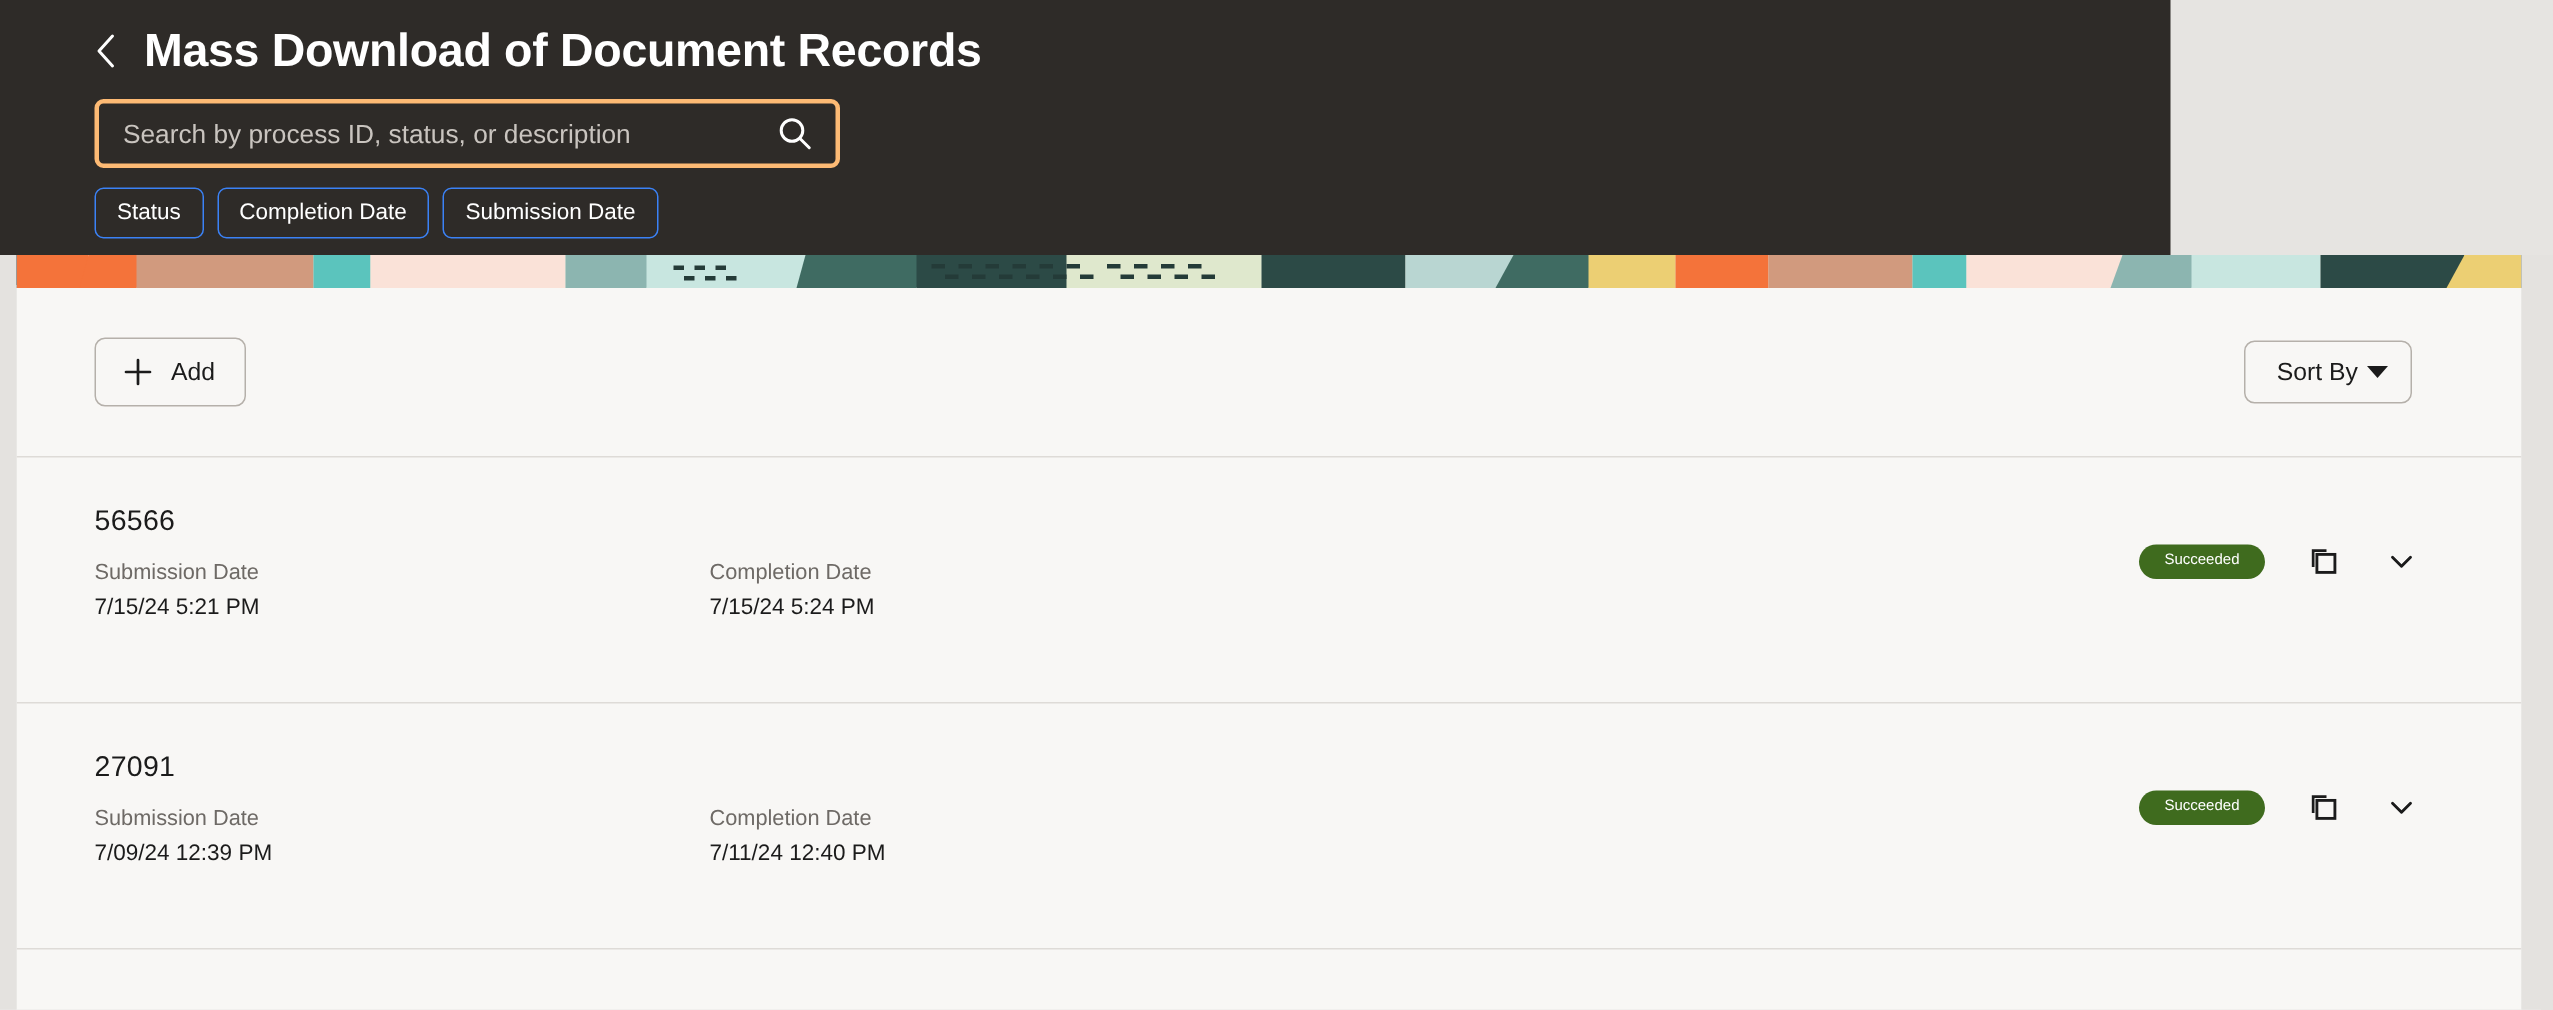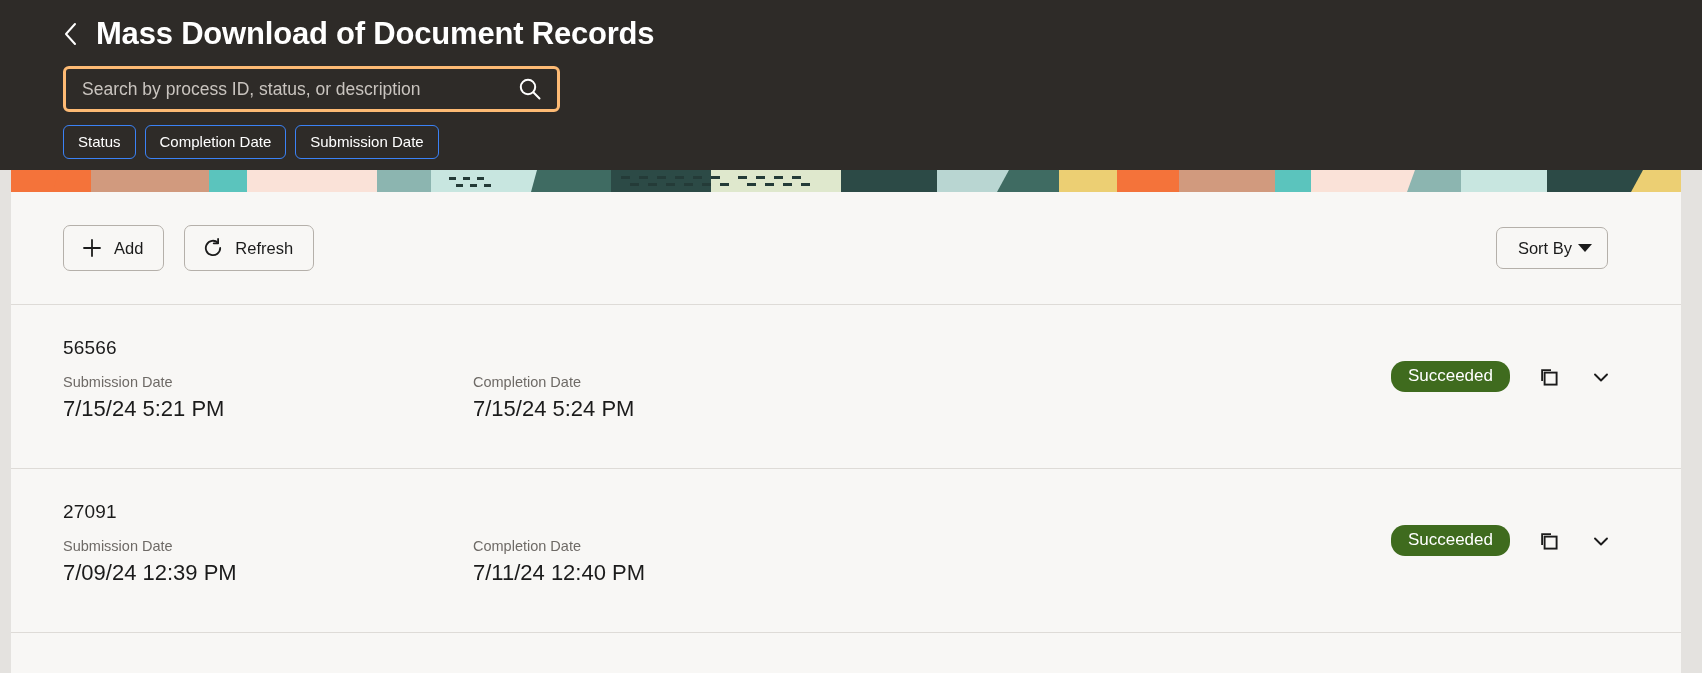--- a/index.html
+++ b/index.html
@@ -9,21 +9,21 @@
     height: 673px;
     overflow: hidden;
     font-family: "Liberation Sans", sans-serif;
     background: #e6e4e1;
   }
 
   
   .header {
     position: absolute;
     top: 0; left: 0;
-    width: 1702px;
+    width: 1447px;
     height: 190px;
     background: #2e2b28;
     z-index: 5;
   }
 
   .title-row {
     display: flex;
     align-items: center;
     padding: 14px 0 0 58px;
     height: 54px;
@@ -202,40 +202,40 @@
   .field-completion { left: 462px; }
 
   .field-label {
     font-size: 14.5px;
     color: #6e6a66;
     line-height: 1.35;
     margin-bottom: 2px;
   }
 
   .field-value {
-    font-size: 22px;
+    font-size: 15px;
     color: #1b1b1b;
     line-height: 1.3;
     white-space: nowrap;
     text-align: right;
   }
 
   .row-actions {
     position: absolute;
     top: 56px;
     right: 67px;
     display: flex;
     align-items: center;
     gap: 26px;
   }
 
   .status-badge {
     background: #3f6b1e;
     color: #ffffff;
-    font-size: 17px;
+    font-size: 10px;
     border-radius: 14px;
     padding: 5px 17px 6px;
     white-space: nowrap;
     line-height: 1.2;
   }
 
   .icon-btn {
     width: 26px;
     height: 26px;
     display: flex;
@@ -351,27 +351,20 @@
     <div class="toolbar-left">
 
       <button class="btn">
         <svg width="22" height="22" viewBox="0 0 22 22">
           <line x1="11" y1="3" x2="11" y2="19" stroke="#1b1b1b" stroke-width="1.8" stroke-linecap="round"></line>
           <line x1="3" y1="11" x2="19" y2="11" stroke="#1b1b1b" stroke-width="1.8" stroke-linecap="round"></line>
         </svg>
         <span>Add</span>
       </button>
 
-      <button class="btn">
-        <svg width="22" height="22" viewBox="0 0 22 22">
-          <path d="M18.2 11a7.2 7.2 0 1 1-2.2-5.2" fill="none" stroke="#1b1b1b" stroke-width="1.8" stroke-linecap="round"></path>
-          <polyline points="16.1,1.9 16.1,6.3 11.7,6.3" fill="none" stroke="#1b1b1b" stroke-width="1.8" stroke-linecap="round" stroke-linejoin="round"></polyline>
-        </svg>
-        <span>Refresh</span>
-      </button>
 
     </div>
 
     <div class="toolbar-spacer"></div>
 
     <button class="btn btn-sort">
       <span>Sort By</span>
       <span class="caret"></span>
     </button>
   </div>

